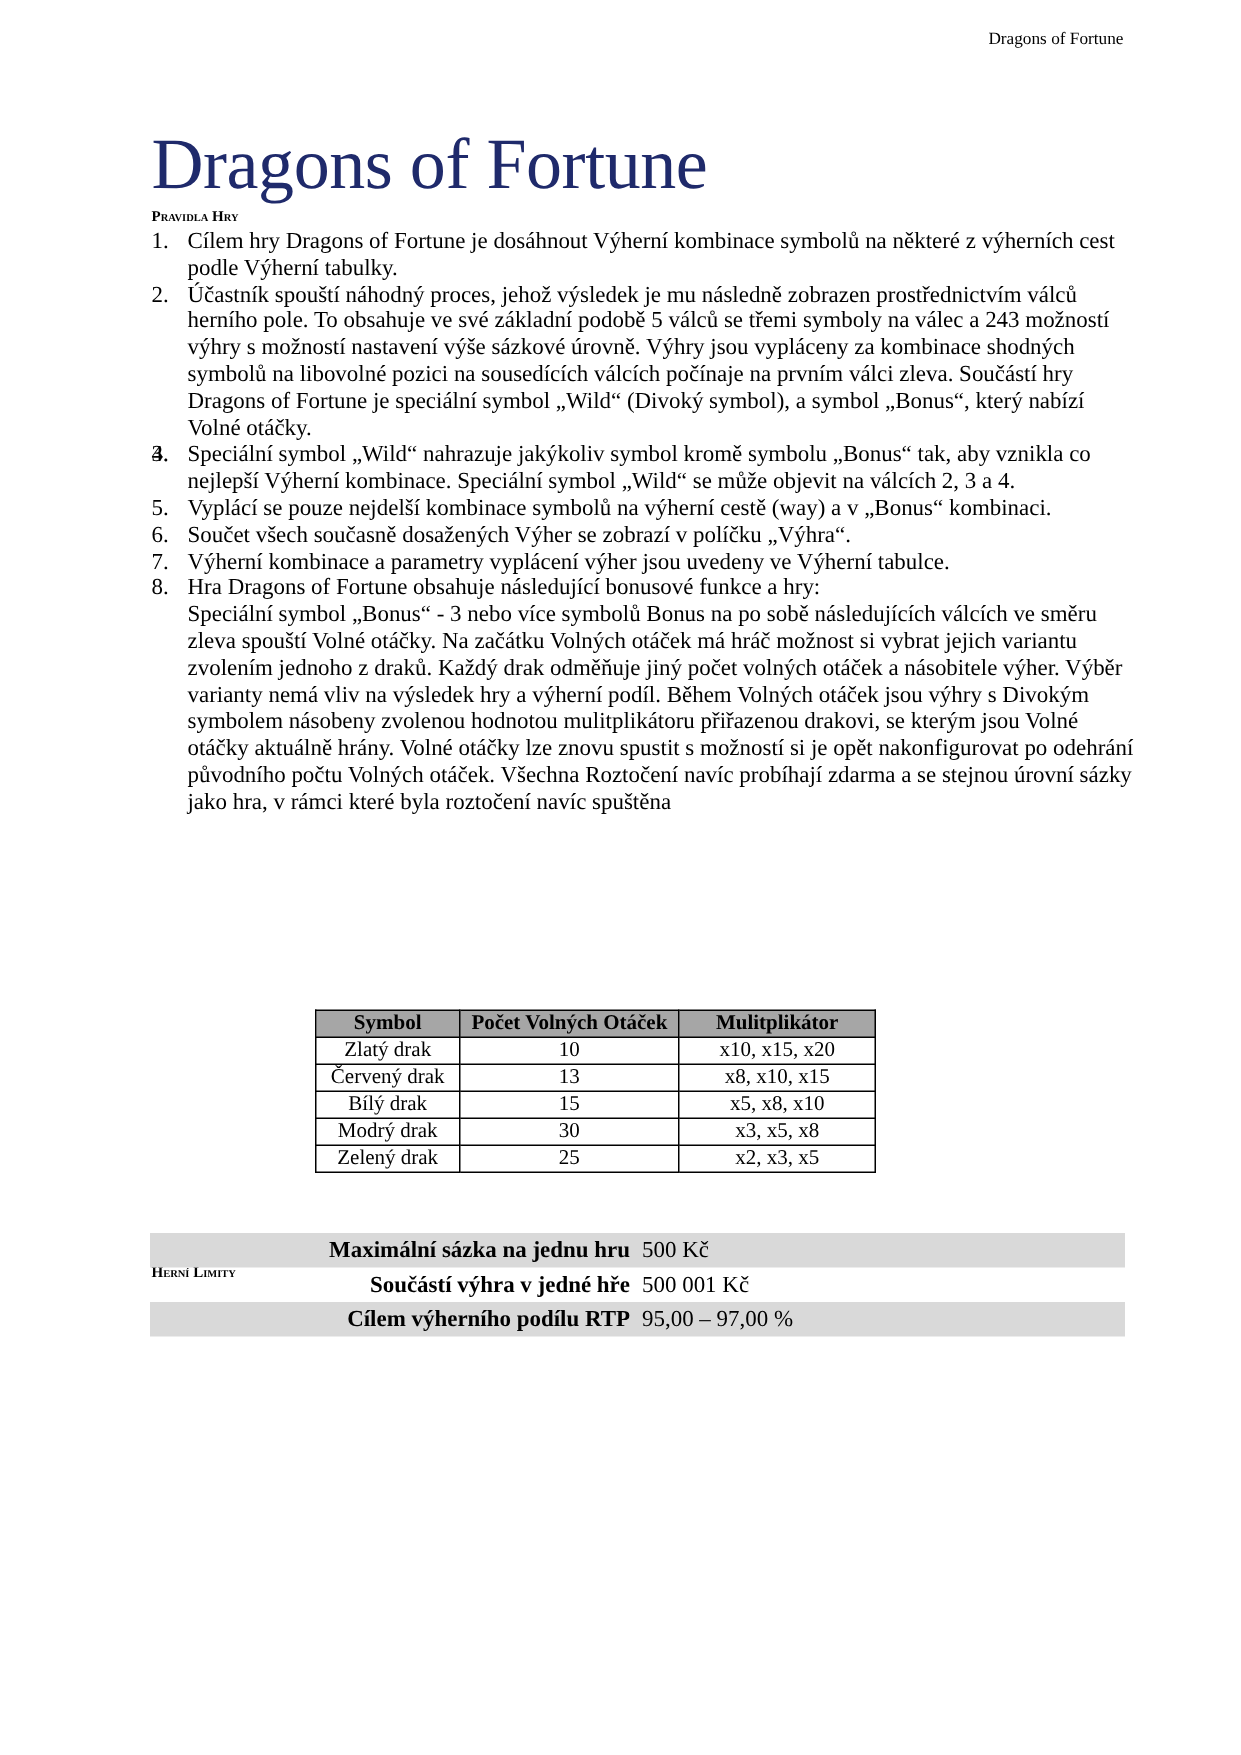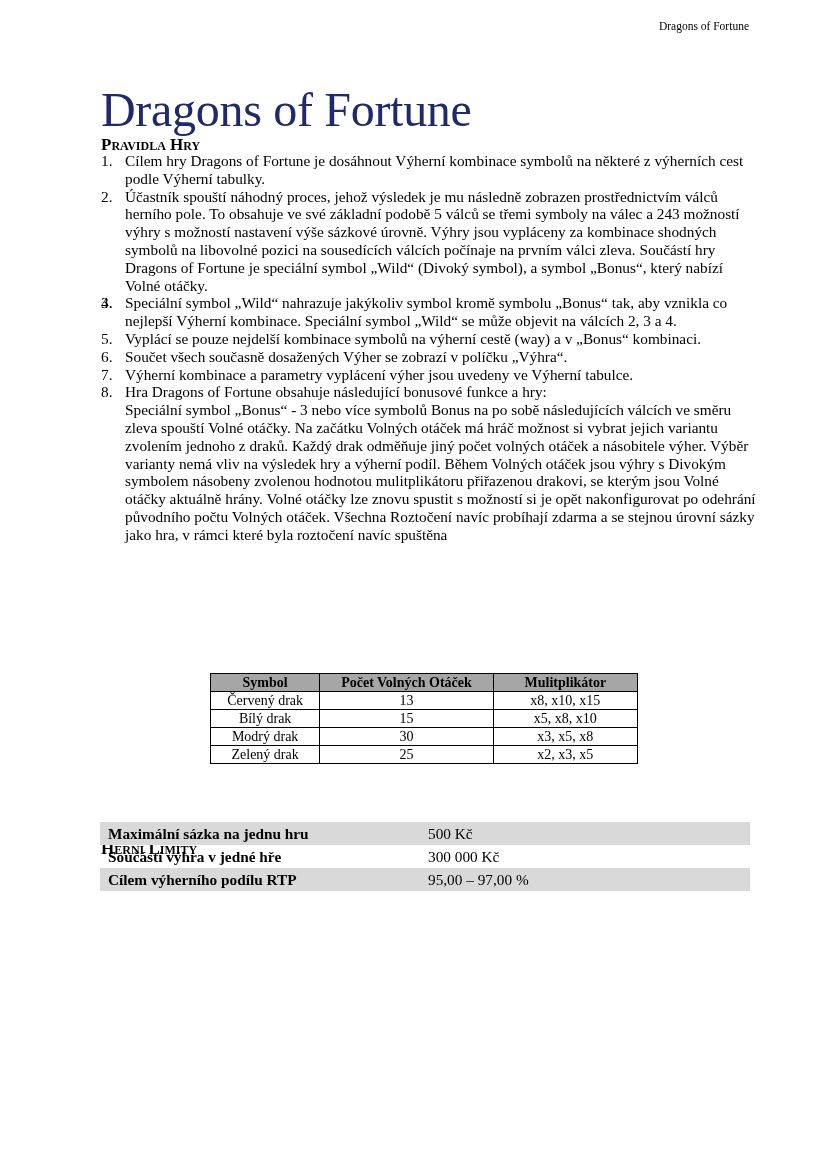--- a/index.html
+++ b/index.html
@@ -1,32 +1,32 @@
 <!DOCTYPE html>
 <html><head>
 <meta charset="utf-8">
 <style>
   html, body { margin:0; padding:0; background:#fff; }
   body { width:827px; height:1170px; position:relative; font-family:"Liberation Serif", serif; color:#000; overflow:hidden; }
   .running-head { position:absolute; top:20px; right:78px; font-size:11.5px; }
   .title { position:absolute; left:101px; top:83px; margin:0; font-size:48px; font-weight:normal; color:#1f2a6b; line-height:54px; letter-spacing:-0.3px; }
-  .section-head { position:absolute; left:101px; font-size:17px; font-weight:bold; font-variant:small-caps; line-height:16px; }
+  .section-head { position:absolute; left:101px; font-size:10px; font-weight:bold; font-variant:small-caps; line-height:16px; }
   .rules { position:absolute; left:101px; top:152px; width:660px; margin:0; padding:0; list-style:none; font-size:15.3px; line-height:17.8px; }
   .rules li { position:relative; padding-left:24px; }
   .rules .num { position:absolute; left:0; top:0; }
   .u { }
-  table.drag { position:absolute; left:210px; top:673px; width:428px; border-collapse:collapse; font-size:14px; line-height:16px; }
+  table.drag { position:absolute; left:210px; top:673px; width:374px; border-collapse:collapse; font-size:14px; line-height:16px; }
   table.drag th, table.drag td { border:1px solid #000; text-align:center; padding:0; }
   table.drag th { background:#a6a6a6; font-weight:bold; height:17px; }
   table.drag td { height:17px; }
   table.drag col.c1 { width:110px; } table.drag col.c2 { width:175px; } table.drag col.c3 { width:145px; }
   table.lim { position:absolute; left:100px; top:822px; width:650px; border-collapse:collapse; font-size:15.3px; }
   table.lim td { height:23px; padding:0 0 0 8px; vertical-align:middle; }
   table.lim tr.shade td { background:#d9d9d9; }
-  table.lim td.k { font-weight:bold; width:312px; }
+  table.lim td.k { font-weight:bold; width:312px;text-align:right; }
 </style>
 </head>
 <body>
 
 <div class="running-head">Dragons of Fortune</div>
 
 <h1 class="title">Dragons of Fortune</h1>
 
 <div class="section-head" style="top:137px;">Pravidla Hry</div>
 
@@ -49,20 +49,25 @@
     </colgroup>
   <thead>
     <tr>
       <th>Symbol</th>
       <th>Počet Volných Otáček</th>
       <th>Mulitplikátor</th>
     </tr>
   </thead>
   <tbody>
     <tr>
+        <td>Zlatý drak</td>
+        <td>10</td>
+        <td>x10, x15, x20</td>
+      </tr>
+    <tr>
         <td>Červený drak</td>
         <td>13</td>
         <td>x8, x10, x15</td>
       </tr>
     <tr>
         <td>Bílý drak</td>
         <td>15</td>
         <td>x5, x8, x10</td>
       </tr>
     <tr>
@@ -81,20 +86,20 @@
 <div class="section-head" style="top:805px;margin-top:36px;">Herní Limity</div>
 
 <table class="lim">
   <tbody>
       <tr class="shade">
         <td class="k">Maximální sázka na jednu hru</td>
         <td>500 Kč</td>
       </tr>
   <tr>
         <td class="k">Součástí výhra v jedné hře</td>
-        <td>300 000 Kč</td>
+        <td>500 001 Kč</td>
       </tr>
   <tr class="shade">
         <td class="k">Cílem výherního podílu RTP</td>
         <td>95,00 – 97,00 %</td>
       </tr>
 </tbody>
   </table>
 
 </body></html>

